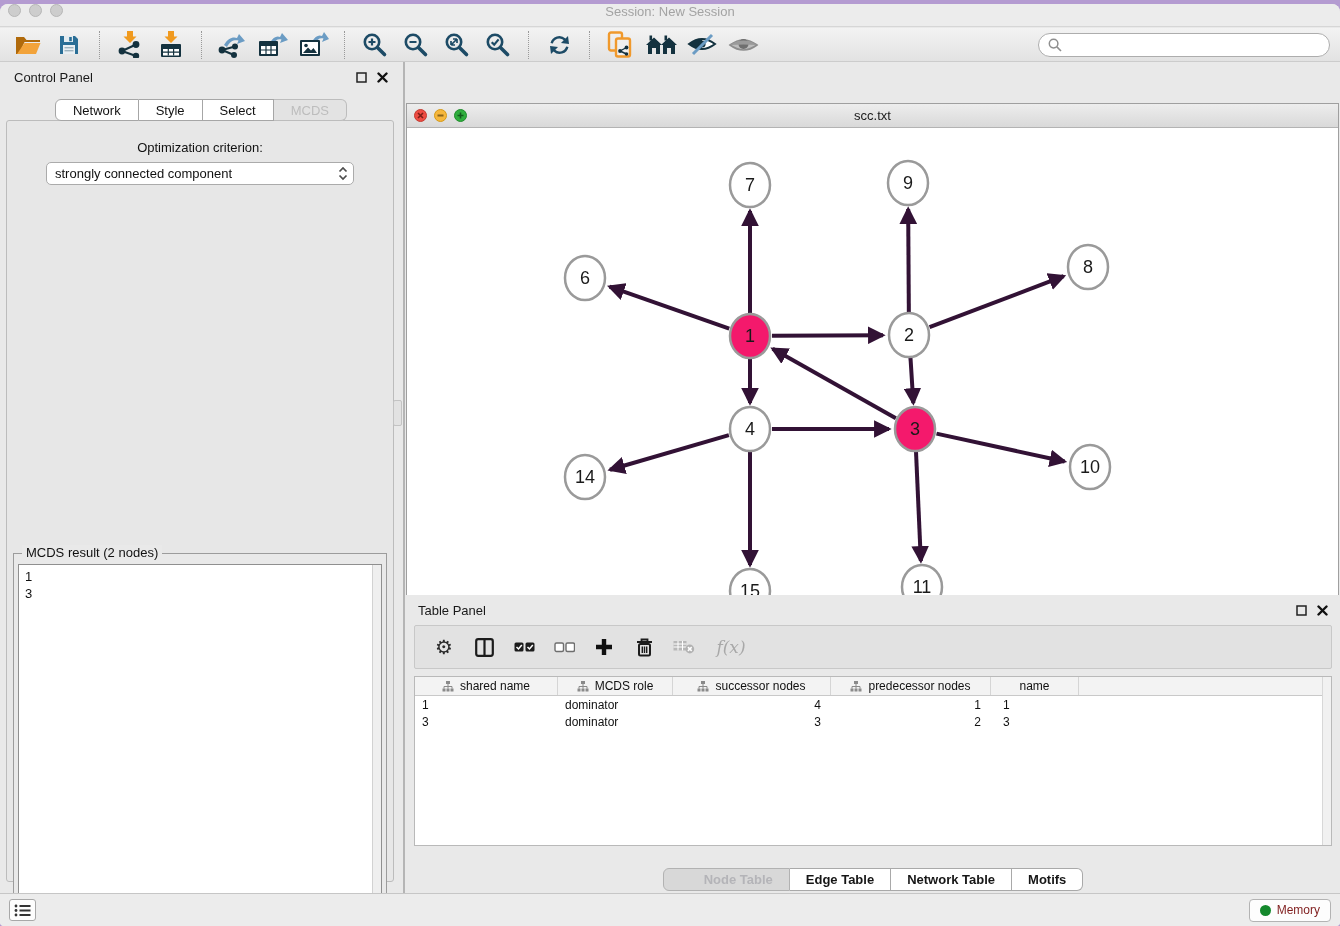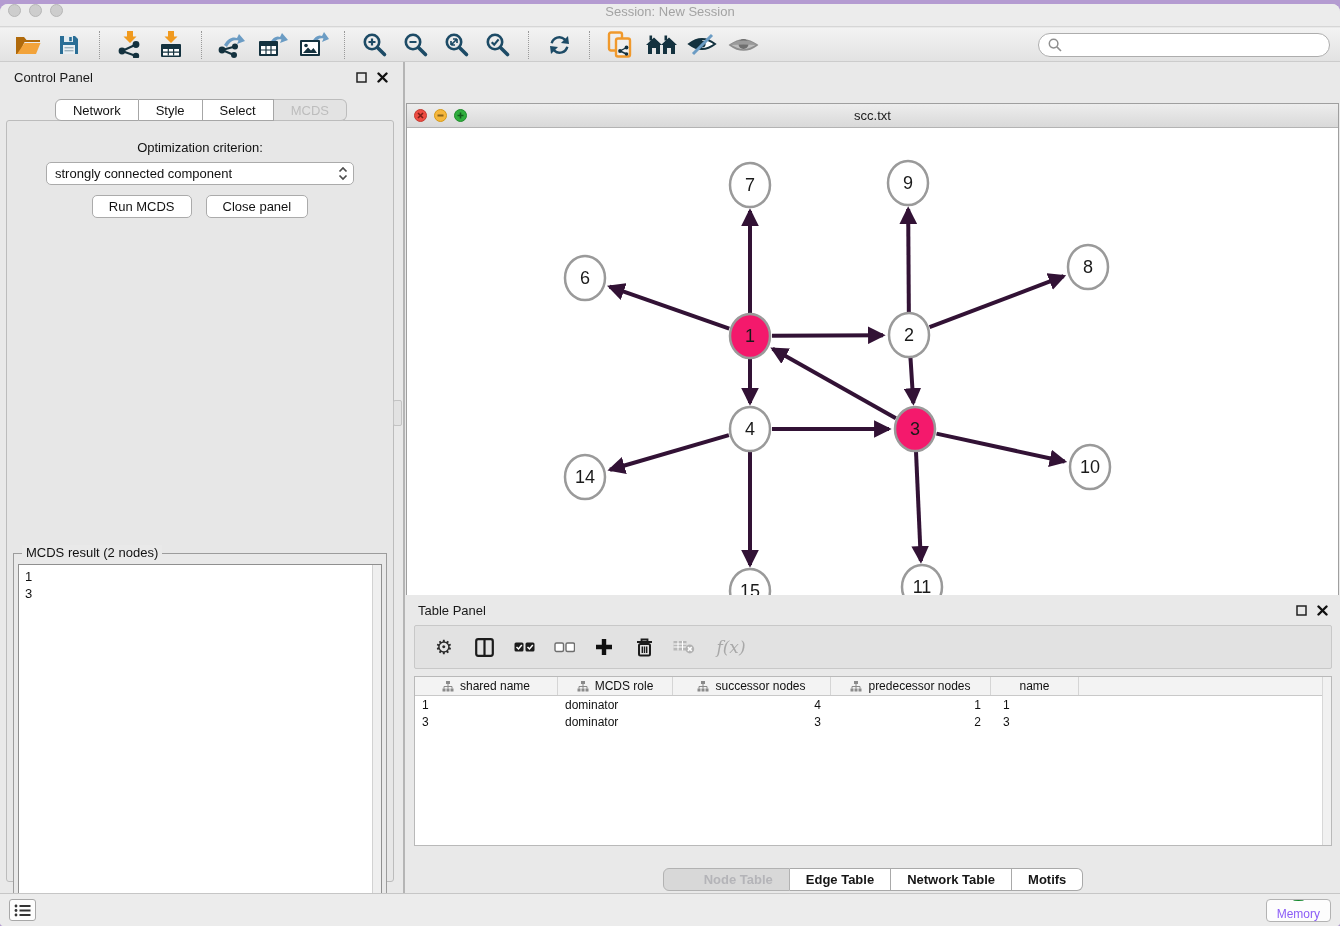--- a/index.html
+++ b/index.html
@@ -95,21 +95,21 @@
     font-size:13px;font-weight:600;display:flex;align-items:center;color:#161616;}
   .tp-tab.first{border-left:1px solid #a9a9a9;border-radius:6px 0 0 6px;}
   .tp-tab.last{border-radius:0 6px 6px 0;}
   .tp-tab.active{background:#d8d8d8;color:#b4b4b8;border-color:#b2b2b2;padding-left:40px;}
   
   .statusbar{position:absolute;left:0;top:889px;width:100%;height:33px;background:#ececec;
     border-top:1px solid #c6c6c6;display:flex;align-items:center;padding:0 9px;}
   .list-btn{width:27px;height:22px;background:#fdfdfd;border:1px solid #a8a8a8;border-radius:3px;
     display:flex;align-items:center;justify-content:center;}
   .mem-btn{margin-left:auto;height:23px;background:#fdfdfd;border:1px solid #b3b3b3;border-radius:4px;
-    display:flex;align-items:center;gap:6px;padding:0 10px;font-size:12px;color:#8b5cf6;flex-direction:column;}
+    display:flex;align-items:center;gap:6px;padding:0 10px;font-size:12px;color:#7f1d1d;}
   .mem-dot{width:11px;height:11px;border-radius:50%;background:#14882c;}
   svg{display:block;}
 </style>
 </head>
 <body>
 
 <div class="window">
 
   <div class="titlebar">
     <div class="traffic">
@@ -298,28 +298,20 @@
         </div>
     </div>
     <div class="cp-content">
       <div class="opt-label">Optimization criterion:</div>
       <div class="dropdown">
         <span class="dd-text">strongly connected component</span>
         <svg width="12" height="15" viewBox="0 0 12 15">
           <path d="M2.5 5.5 L6 2 L9.5 5.5" stroke="#4d4d4d" stroke-width="1.7" fill="none"></path>
           <path d="M2.5 9.5 L6 13 L9.5 9.5" stroke="#4d4d4d" stroke-width="1.7" fill="none"></path>
         </svg>
-      </div>
-      <div class="btnrow">
-        <div class="pushbtn">
-            <span>Run MCDS</span>
-          </div>
-        <div class="pushbtn">
-            <span>Close panel</span>
-          </div>
       </div>
       <div class="mcds-box">
         <div class="mcds-box-label">MCDS result (2 nodes)</div>
         <div class="mcds-text">
           <div>1</div>
           <div>3</div>
           <div class="mcds-scroll"></div>
         </div>
       </div>
     </div>

